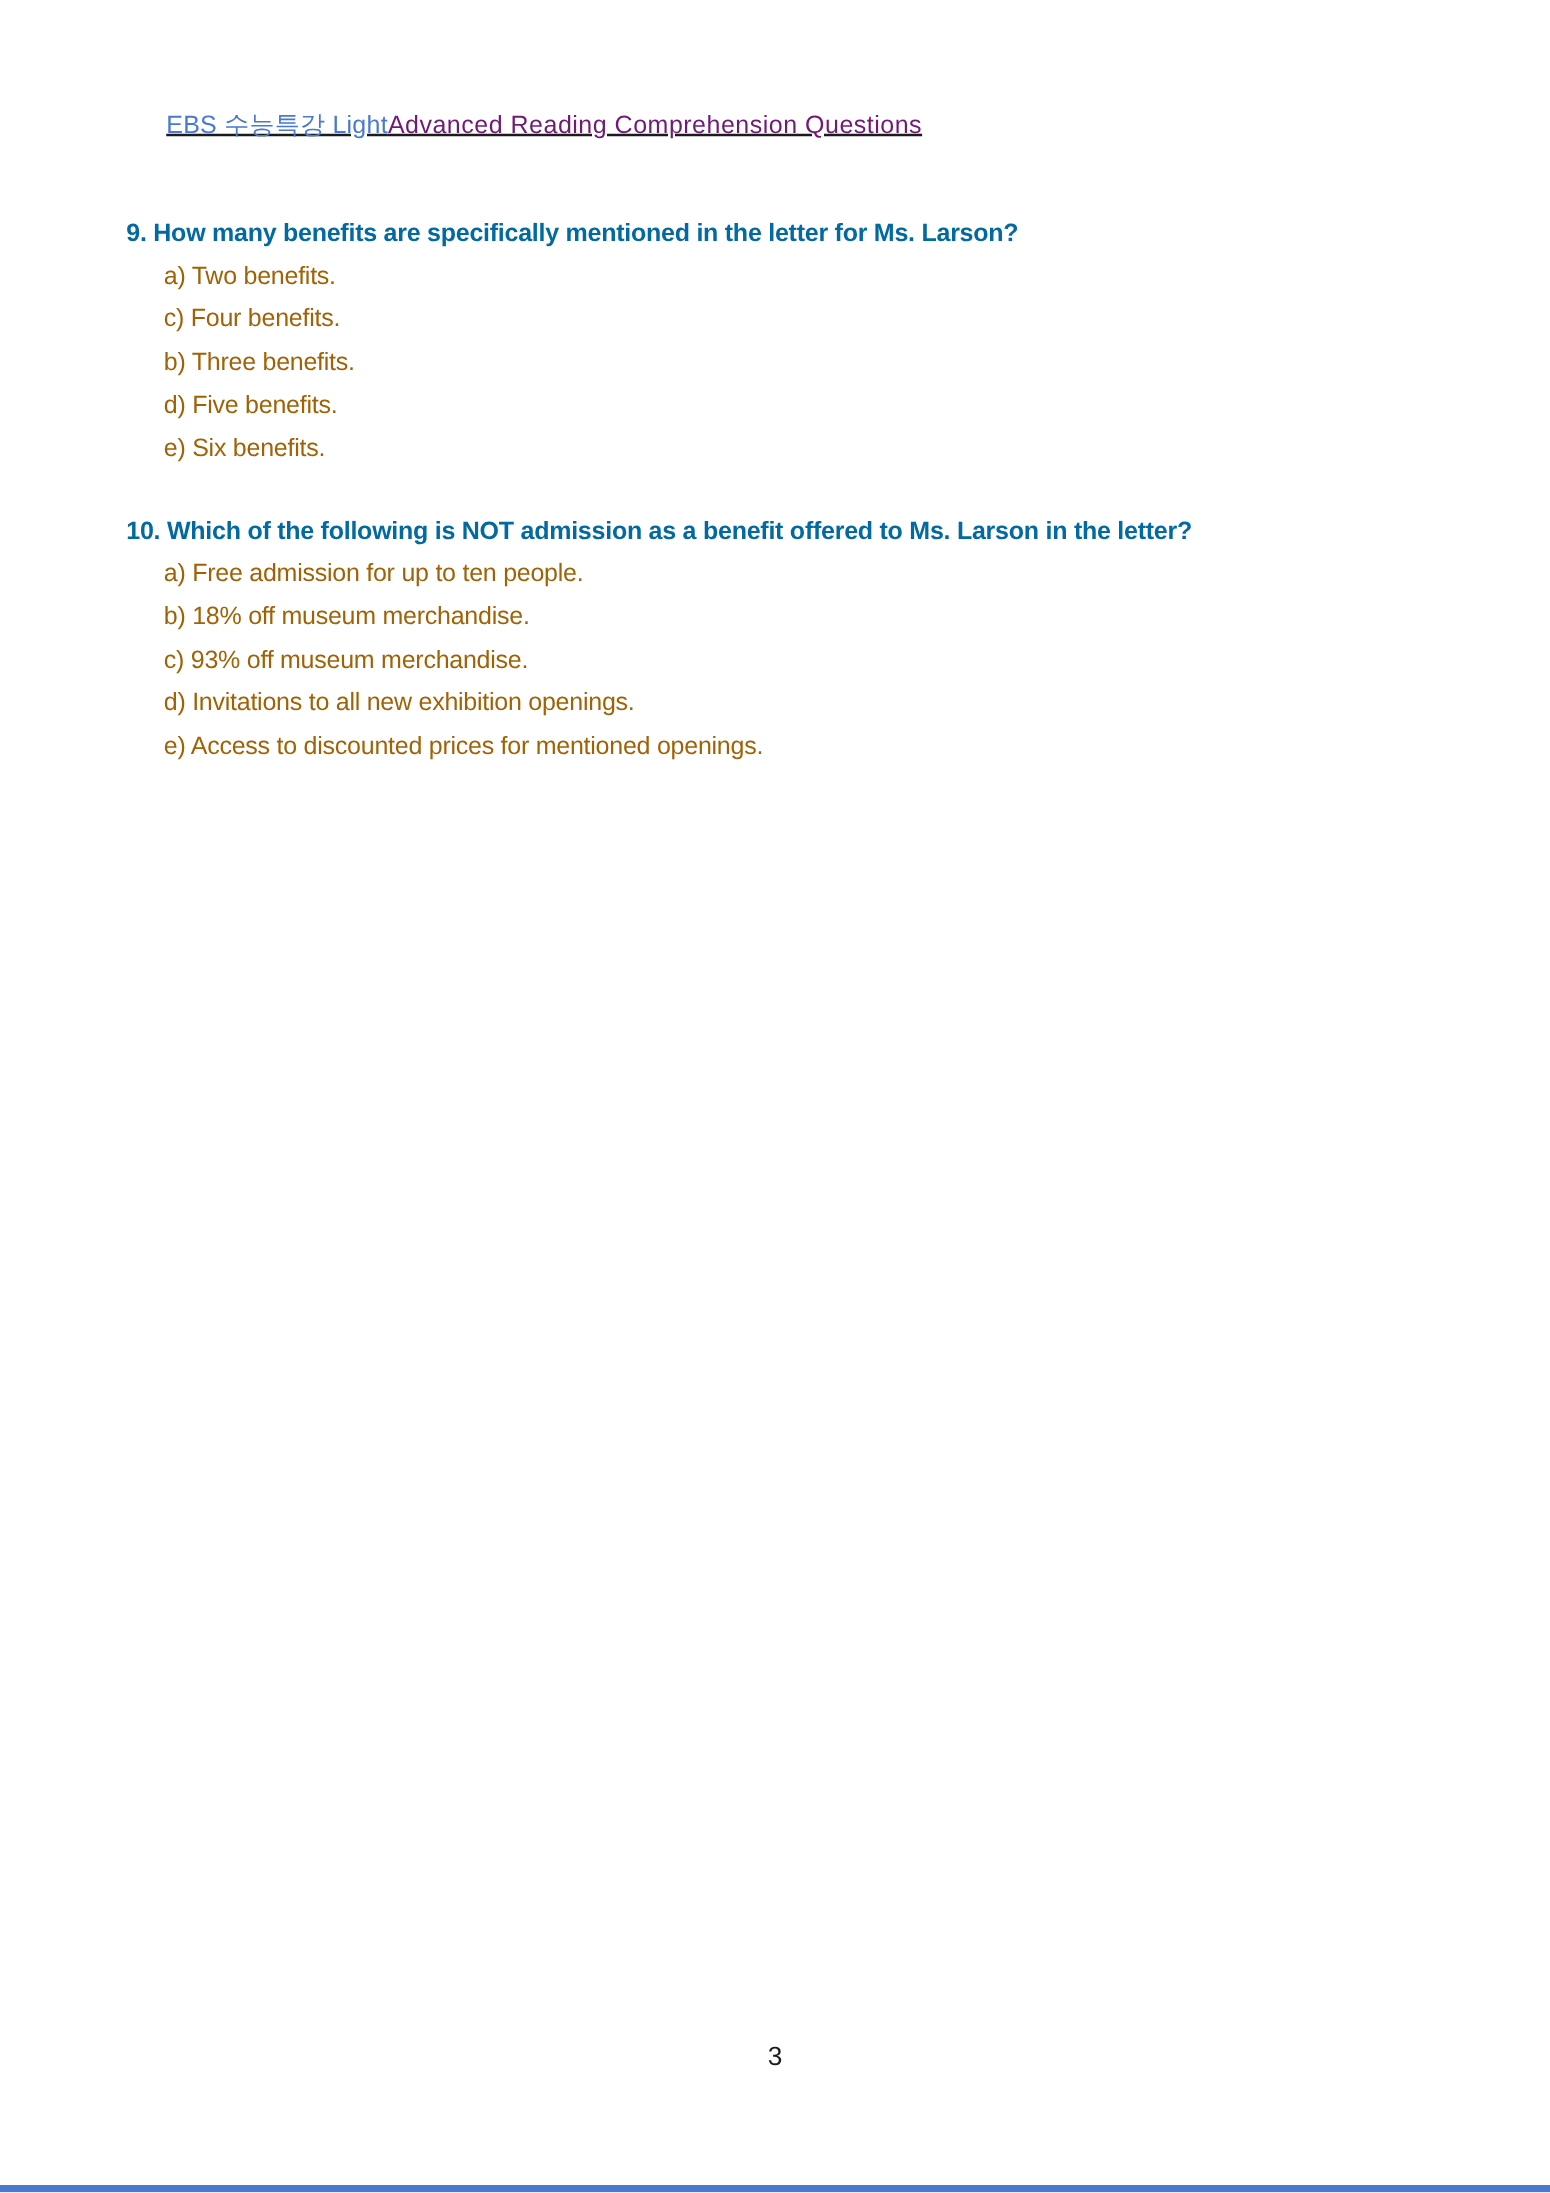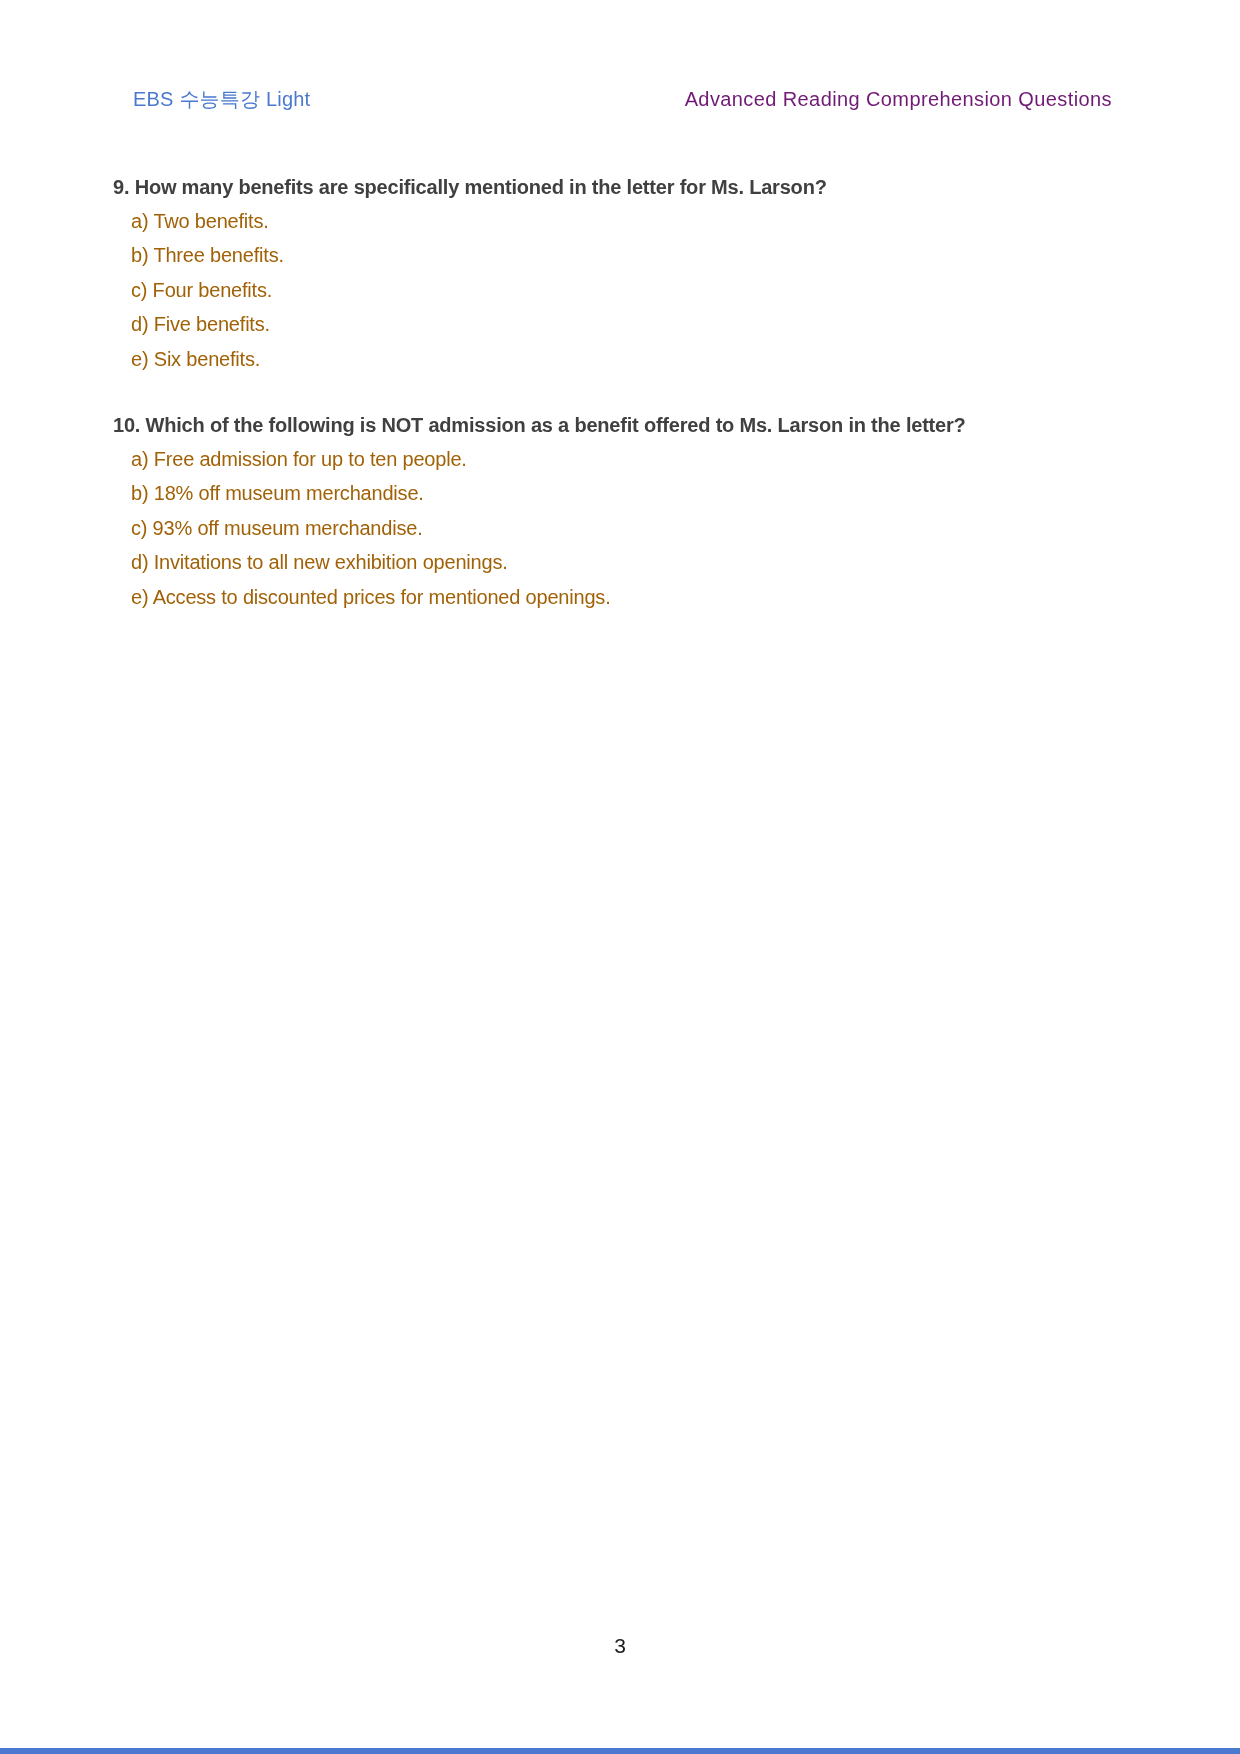--- a/index.html
+++ b/index.html
@@ -15,22 +15,22 @@
     font-family: "Liberation Sans", "DejaVu Sans", sans-serif;
     color: #1b1b1b;
     overflow: hidden;
   }
   .header {
     position: absolute;
     top: 86px;
     left: 133px;
     right: 128px;
     display: flex;
-    justify-content: space-between;
     align-items: baseline;
+    text-decoration: underline;
   }
   .header-left {
     font-size: 20px;
     letter-spacing: 0.2px;
     color: #4a79cf;
     white-space: nowrap;
   }
   .header-right {
     font-size: 20px;
     letter-spacing: 0.4px;
@@ -43,22 +43,22 @@
     left: 100px;
     right: 60px;
   }
   .question-block { margin: 0; }
   .question-block + .question-block { margin-top: 34px; }
   .question-title {
     font-weight: 700;
     font-size: 20px;
     line-height: 30px;
     letter-spacing: -0.2px;
-    color: #404040;
-    margin: 0 0 2px 13px;
+    color: #0369a1;
+    margin: 0 0 2px 1px;
     white-space: nowrap;
   }
   .options {
     list-style: none;
     margin: 0;
     padding: 0 0 0 31px;
   }
   .options li {
     font-size: 20px;
     line-height: 34.4px;
@@ -93,22 +93,22 @@
     <span class="header-left">EBS 수능특강 Light</span>
     <span class="header-right">Advanced Reading Comprehension Questions</span>
   </div>
 
   <div class="main">
 
     <div class="question-block">
       <p class="question-title"><span>9.</span> <span>How many benefits are specifically mentioned in the letter for Ms. Larson?</span></p>
       <ul class="options">
         <li>a) Two benefits.</li>
+        <li>c) Four benefits.</li>
         <li>b) Three benefits.</li>
-        <li>c) Four benefits.</li>
         <li>d) Five benefits.</li>
         <li>e) Six benefits.</li>
       </ul>
     </div>
 
     <div class="question-block">
       <p class="question-title"><span>10.</span> <span>Which of the following is NOT admission as a benefit offered to Ms. Larson in the letter?</span></p>
       <ul class="options">
         <li>a) Free admission for up to ten people.</li>
         <li>b) 18% off museum merchandise.</li>

